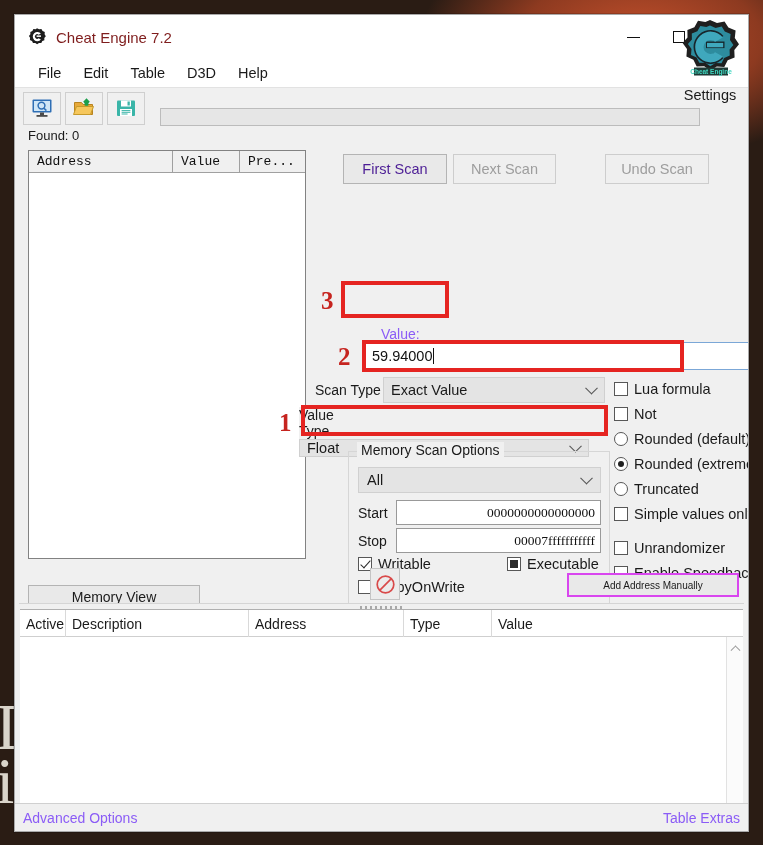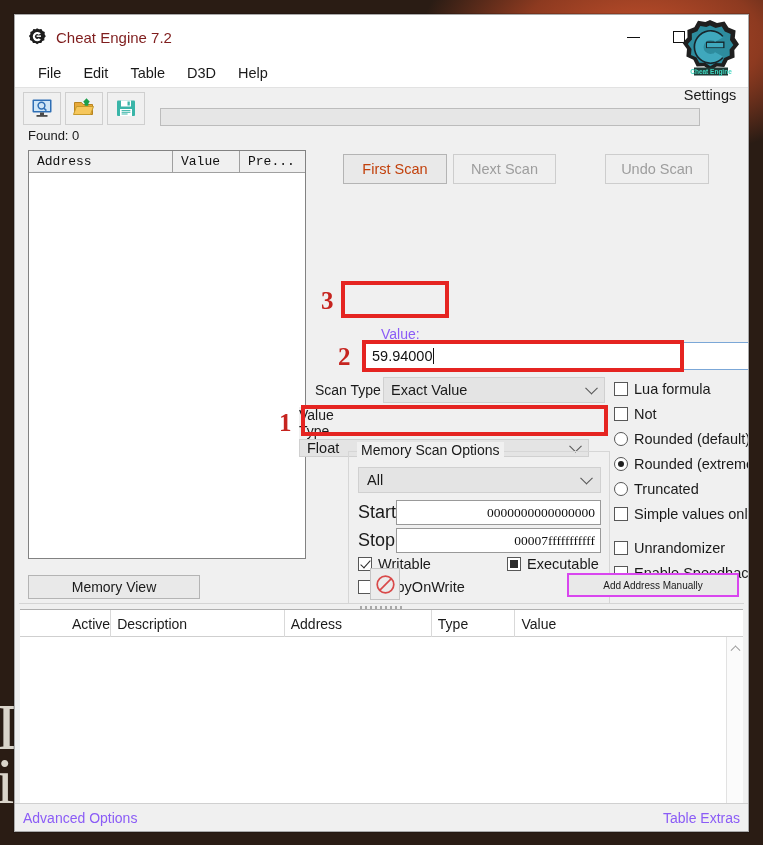--- a/index.html
+++ b/index.html
@@ -111,21 +111,21 @@
   #arrowbtn {
     position:absolute; left:295px; top:517px; width:30px; height:31px;
     background:#f0f0f0; border:1px solid #b9b9b9;
     display:flex; align-items:center; justify-content:center;
   }
 
   
   #scanrow { position:absolute; left:328px; top:8px; width:398px; height:30px; }
   .scanbtn {
     height:30px; background:#e9e9e9; border:1px solid #b4b4b4;
-    font-size:14.5px; color:#c2410c; display:flex; align-items:center; justify-content:center;
+    font-size:14.5px; color:#4c1d95; display:flex; align-items:center; justify-content:center;
     font-family:"Liberation Sans", sans-serif;
   }
   .scanbtn.disabled { color:#9d9d9d; background:#efefef; border-color:#cdcdcd; }
   #firstscan { position:absolute; left:0; top:0; width:104px; }
   #nextscan  { position:absolute; left:110px; top:0; width:103px; }
   #undoscan  { position:absolute; left:262px; top:0; width:104px; }
 
   #valuelbl { position:absolute; left:366px; top:180px; font-size:14px; color:#8b5cf6; }
   #valuebox {
     position:absolute; left:347px; top:196px; width:400px; height:28px;
@@ -168,21 +168,21 @@
     position:absolute; left:9px; top:15px; width:243px; height:26px;
     background:#e4e4e4; border:1px solid #d0d0d0;
     display:flex; align-items:center; padding-left:8px; font-size:14.5px; color:#1a1a1a;
   }
   #msobox .allcmb .chev {
     position:absolute; right:9px; top:50%; width:9px; height:9px;
     border-right:1.6px solid #555; border-bottom:1.6px solid #555;
     transform:translateY(-70%) rotate(45deg);
   }
   .addrrow { position:absolute; left:9px; display:flex; align-items:center; height:25px; }
-  .addrrow .lbl { width:38px; font-size:18px; color:#1a1a1a; }
+  .addrrow .lbl { width:38px; font-size:14px; color:#1a1a1a; }
   .addrrow .fld {
     width:205px; height:25px; background:#fff; border:1px solid #999;
     display:flex; align-items:center; justify-content:flex-end; padding-right:5px;
     font-family:Liberation Serif, serif; font-size:13.5px; color:#111;
   }
   #startrow { top:48px; }
   #stoprow  { top:76px; }
 
   
   .cb {
@@ -236,21 +236,21 @@
   #abox1 { left:286px; top:259px; width:307px; height:31px; }
   #anum1 { left:264px; top:263px; }
   #abox2 { left:347px; top:194px; width:322px; height:32px; }
   #anum2 { left:323px; top:197px; }
   #abox3 { left:326px; top:135px; width:108px; height:37px; }
   #anum3 { left:306px; top:141px; }
 
   
   #bottombar { position:absolute; left:0; right:0; top:421px; height:40px; }
   #memoryview {
-    position:absolute; left:13px; top:8px; width:172px; height:24px;
+    position:absolute; left:13px; top:18px; width:172px; height:24px;
     background:#e9e9e9; border:1px solid #b4b4b4;
     display:flex; align-items:center; justify-content:center;
     font-size:14px; color:#1a1a1a;
   }
   #noentrybtn {
     position:absolute; left:355px; top:1px; width:30px; height:32px;
     background:#ececec; border:1px solid #c4c4c4;
     display:flex; align-items:center; justify-content:center;
   }
   #addaddr {
@@ -264,21 +264,21 @@
     background:#f0f0f0; border-top:1px solid #d5d5d5;
     display:flex; align-items:center; justify-content:center;
   }
   #splitter .grip { width:44px; height:3px;
     background:repeating-linear-gradient(90deg,#a8a8a8 0 2px,transparent 2px 5px); }
 
   #addrtable {
     position:absolute; left:5px; right:5px; top:463px; height:324px;
     background:#ffffff; border:1px solid #b0b0b0; border-left:none; border-right:none;
   }
-  #addrtable .thead { display:flex; height:27px; border-bottom:1px solid #cfcfcf;padding-left:46px; }
+  #addrtable .thead { display:flex; height:27px; border-bottom:1px solid #cfcfcf; }
   #addrtable .th {
     font-size:14px; color:#1a1a1a; display:flex; align-items:center;
     padding-left:6px; border-right:1px solid #d9d9d9; height:27px;
   }
   #addrtable .c0 { width:46px; }
   #addrtable .c1 { width:183px; }
   #addrtable .c2 { width:155px; }
   #addrtable .c3 { width:88px; }
   #addrtable .c4 { width:240px; border-right:none; }
   #tblscroll {

